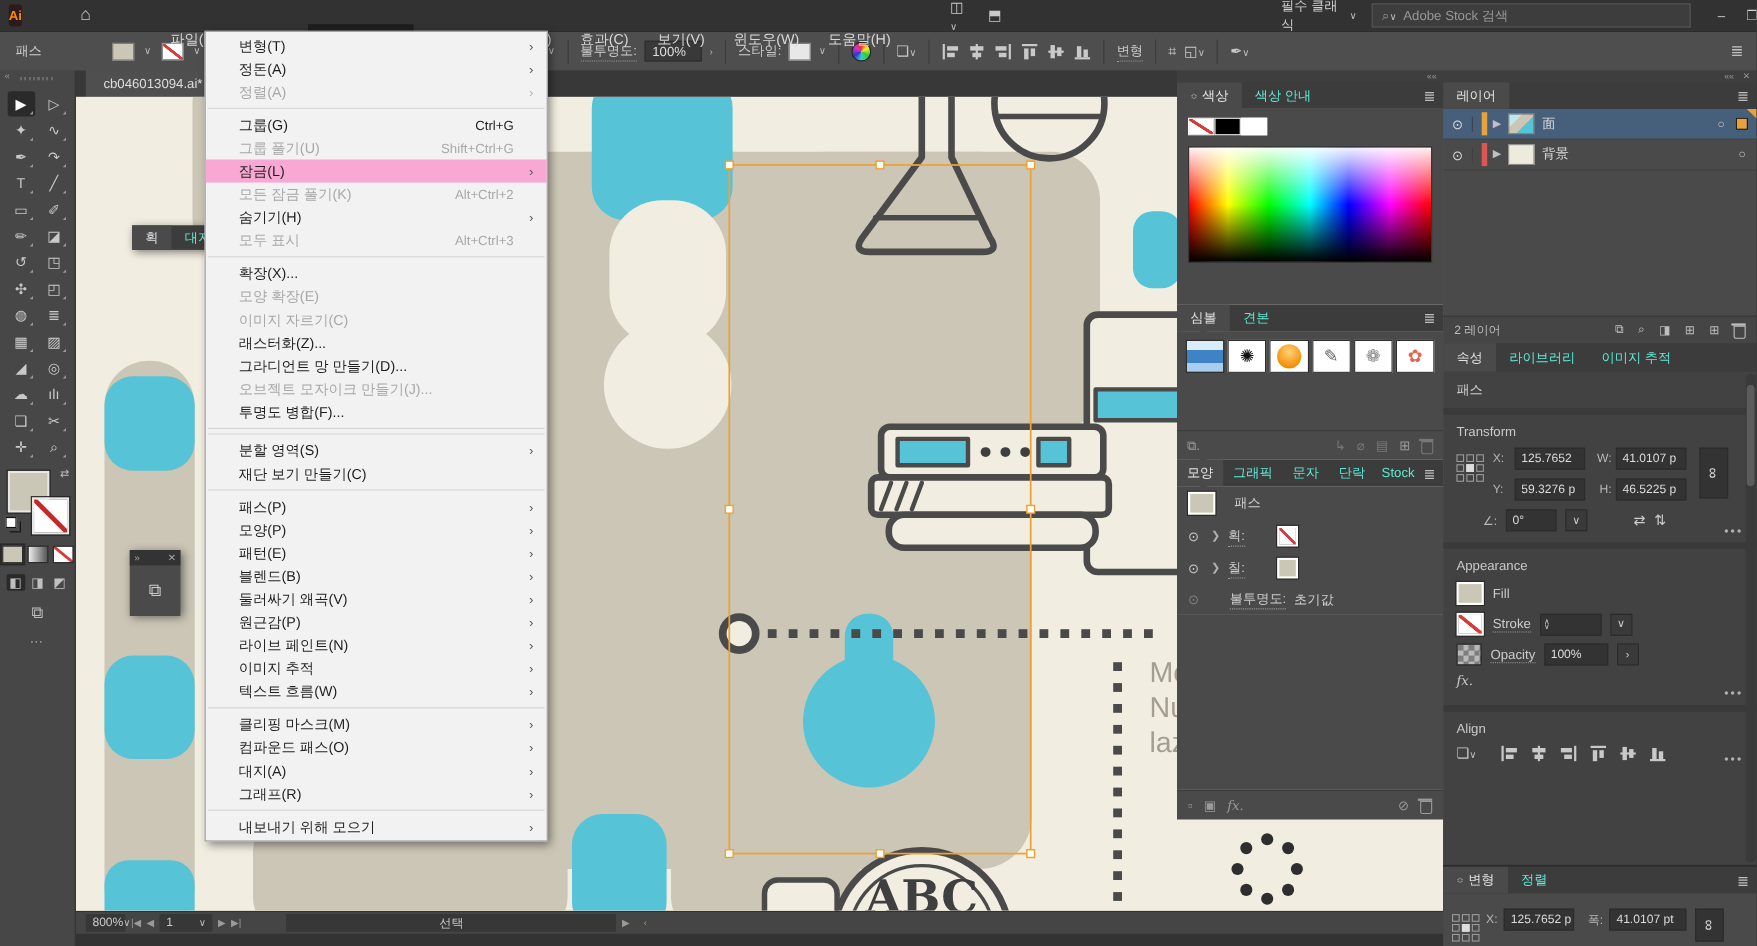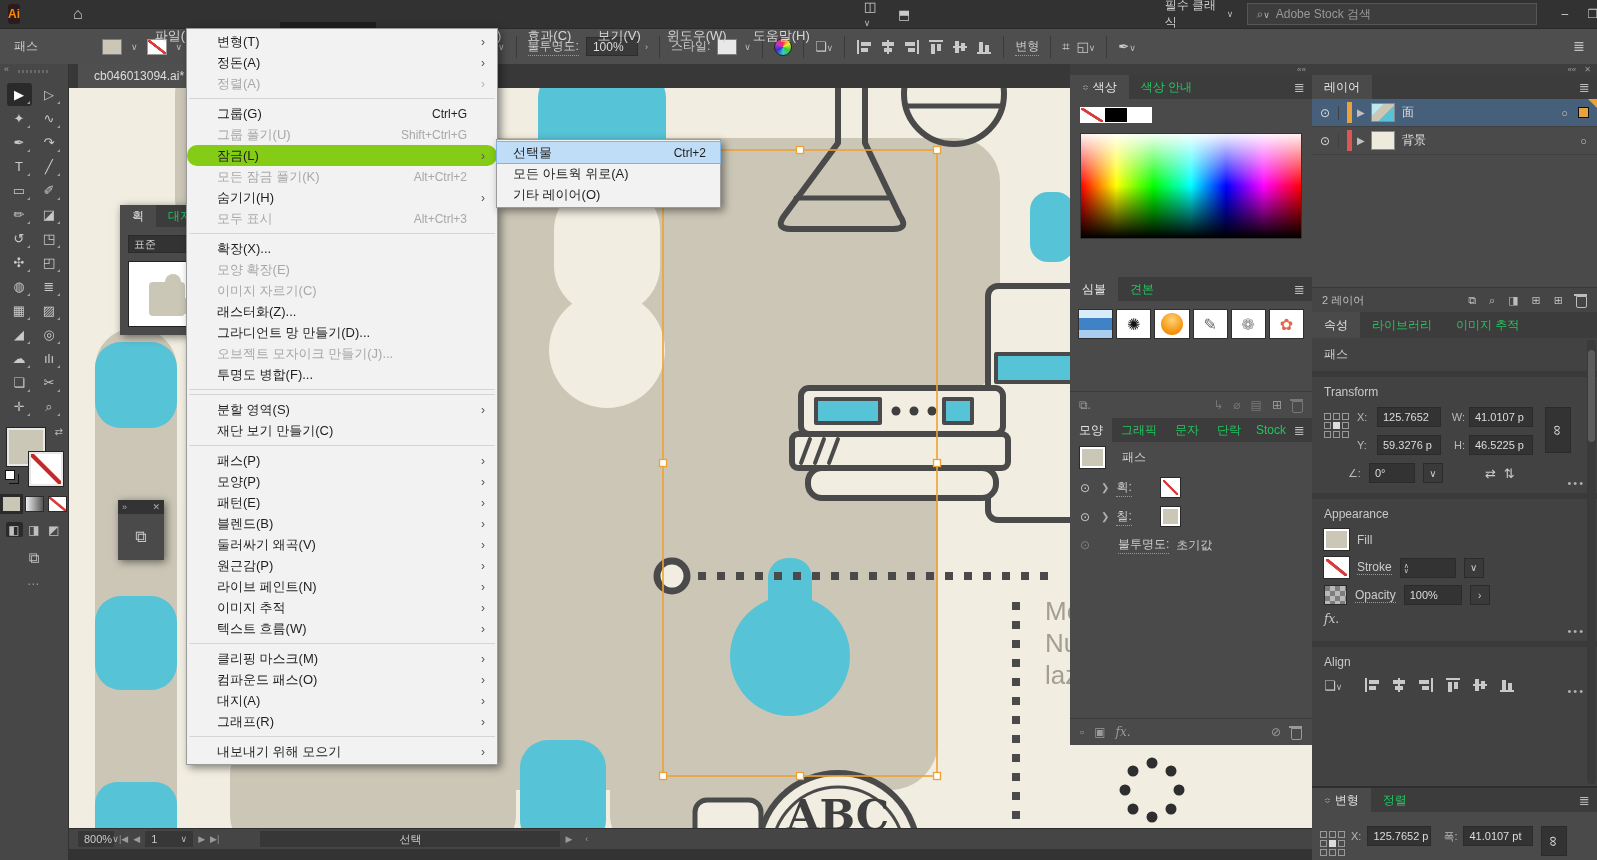--- a/index.html
+++ b/index.html
@@ -75,21 +75,21 @@
   #statusbar{height:20px;background:#454545;border-top:1px solid #2f2f2f;display:flex;align-items:center;
              font-size:11px;color:#c9c9c9;gap:5px;padding-left:10px;}
   .sb-field{background:#373737;height:16px;display:flex;align-items:center;padding:0 6px;box-sizing:border-box;}
   .sb-nav{color:#9a9a9a;font-size:9px;}
   #below-status{height:12px;background:#333;}
   
   .panel-col{display:flex;flex-direction:column;z-index:20;}
   .ph-strip{height:12px;background:#3E3E3E;display:flex;justify-content:flex-end;align-items:center;
             padding:0 6px;color:#9a9a9a;font-size:8px;gap:8px;}
   .tabs{height:24px;background:#3C3C3C;display:flex;align-items:stretch;position:relative;flex:none;}
-  .tab{padding:0 12px;font-size:12px;color:#22c55e;display:flex;align-items:center;gap:4px;white-space:nowrap;}
+  .tab{padding:0 12px;font-size:12px;color:#5eead4;display:flex;align-items:center;gap:4px;white-space:nowrap;}
   .tab.active{background:#4A4A4A;color:#E4E4E4;}
   .pmenu{position:absolute;right:7px;top:5px;color:#bdbdbd;font-size:13px;}
   .pbody{background:#4A4A4A;}
   .nub{font-size:8px;color:#9a9a9a;}
   
   #panelA{left:1070px;top:63px;width:242px;height:682px;}
   .swatch-trio{display:flex;padding:8px 10px 2px 10px;}
   .tri{width:24px;height:16px;border:1px solid #fff;box-sizing:border-box;}
   .spectrum{margin:8px 10px;height:104px;border:1px solid #333;
     background:linear-gradient(to bottom,rgba(255,255,255,.95) 0%,rgba(255,255,255,0) 50%,rgba(0,0,0,0) 50%,#000 100%),
@@ -169,21 +169,21 @@
   .sf-thumb{width:84px;height:64px;background:#fff;border:1px solid #222;margin-top:8px;display:flex;
             align-items:center;justify-content:center;}
   #miniFloat{left:118px;top:500px;width:46px;z-index:15;background:#4A4A4A;box-shadow:2px 2px 8px rgba(0,0,0,.5);}
   .mf-head{height:14px;background:#333;display:flex;align-items:center;justify-content:space-between;
            padding:0 4px;color:#aaa;font-size:9px;}
   .mf-body{height:46px;display:flex;align-items:center;justify-content:center;color:#c9c9c9;font-size:16px;}
   
   #objMenu{left:186px;top:28px;width:310px;z-index:60;background:#F2F2F2;border:1px solid #9B9B9B;
            box-shadow:3px 3px 8px rgba(0,0,0,.45);padding:2px 0;color:#1e1e1e;}
   .m-item{height:21px;display:flex;align-items:center;padding-left:30px;font-size:13px;}
-  .m-item.hl{background:#84cc16;border-radius:10px;}
+  .m-item.hl{background:#f9a8d4;}
   .m-item.dis{color:#A8A8A8;}
   .m-label{white-space:nowrap;}
   .m-short{margin-left:auto;padding-right:14px;font-size:12px;}
   .m-arrow{width:16px;font-size:12px;color:#555;}
   .m-item.dis .m-arrow{color:#b5b5b5;}
   .m-sep{height:1px;background:#d5d5d5;margin:4px 2px;}
   #subMenu{left:496px;top:139px;width:223px;z-index:61;background:#F2F2F2;border:1px solid #9B9B9B;
            box-shadow:3px 3px 8px rgba(0,0,0,.45);padding:2px 0;color:#1e1e1e;}
   .sm-item{height:21px;display:flex;align-items:center;padding:0 14px 0 16px;font-size:13px;}
   .sm-item.hl{background:#BFDDF6;outline:1px solid #7FB4E6;}
@@ -507,35 +507,20 @@
       <span class="sb-nav" style="margin-left:8px;">‹</span>
     </div>
     <div id="below-status"></div>
   </div>
 
   <div id="strokeFloat" class="abs">
     <div class="tabs">
       <div class="tab active">획</div>
       <div class="tab">대지</div>
     </div>
-    <div class="sf-body pbody">
-      <div class="sf-select">
-        <span>표준</span>
-          <span class="chev">∨</span>
-      </div>
-      <div class="sf-thumb">
-        <svg width="64" height="52" viewBox="0 0 64 52">
-          <g fill="#CBC7B6">
-              <rect x="10" y="14" width="36" height="34" rx="4"></rect>
-          <circle cx="34" cy="14" r="8"></circle>
-              <circle cx="46" cy="38" r="8"></circle>
-            </g>
-        </svg>
-      </div>
-    </div>
   </div>
 
   <div id="miniFloat" class="abs">
     <div class="mf-head">
       <span>»</span>
       <span>✕</span>
     </div>
     <div class="mf-body">⧉</div>
   </div>
 
@@ -992,28 +977,14 @@
        <span class="m-arrow">›</span>
      </div>
       <div class="m-sep"></div>
       <div class="m-item">
        <span class="m-label">내보내기 위해 모으기</span>
        <span class="m-short"></span>
        <span class="m-arrow">›</span>
      </div>
     </div>
 
-  <div id="subMenu" class="abs">
-      <div class="sm-item hl">
-     <span>선택물</span>
-     <span class="sm-short">Ctrl+2</span>
-   </div>
-      <div class="sm-item">
-     <span>모든 아트웍 위로(A)</span>
-     <span class="sm-short"></span>
-   </div>
-      <div class="sm-item">
-     <span>기타 레이어(O)</span>
-     <span class="sm-short"></span>
-   </div>
-    </div>
 
 </div>
 
 </body></html>

